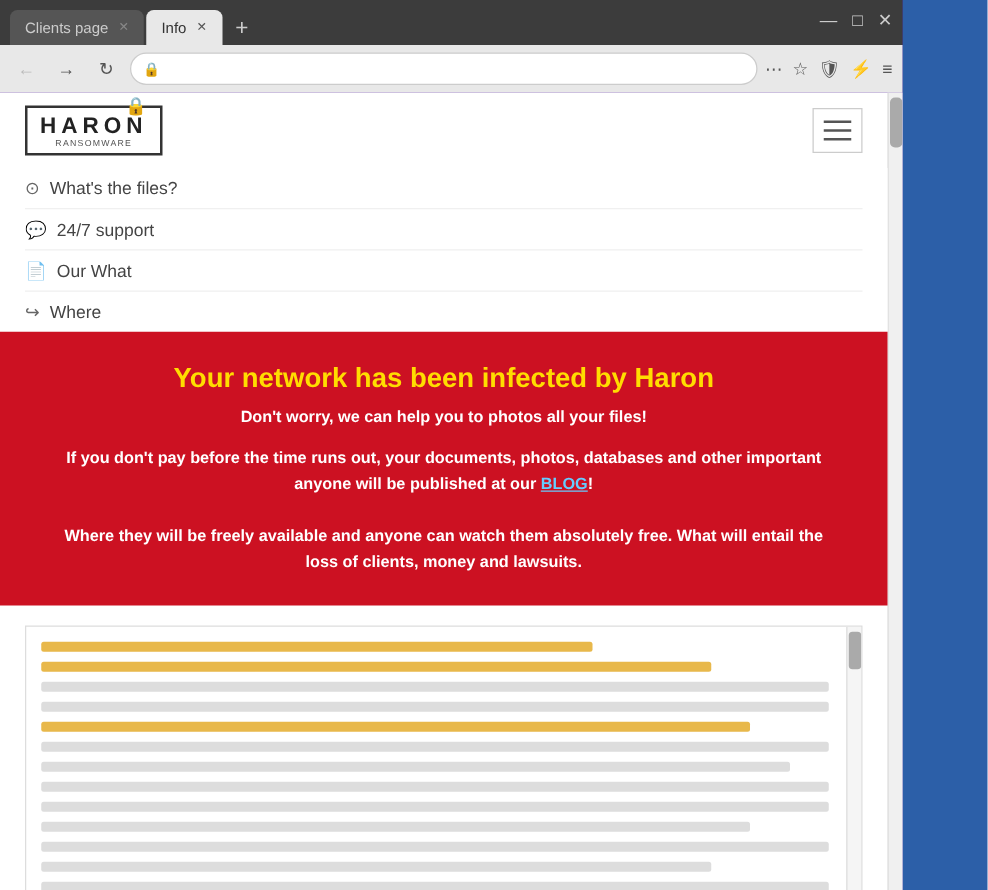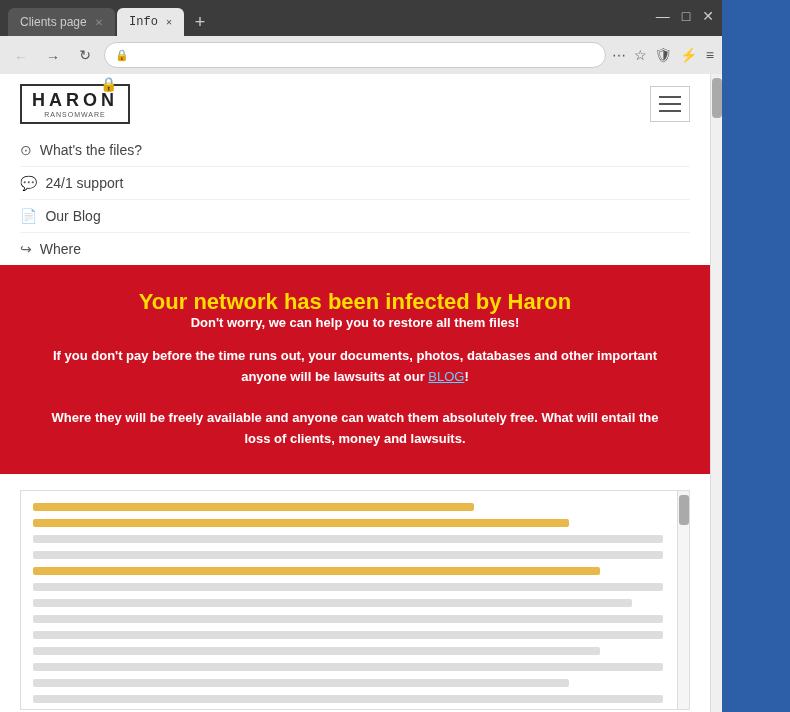--- a/index.html
+++ b/index.html
@@ -45,21 +45,20 @@
       color: #ccc;
       background: #555;
       gap: 8px;
       cursor: pointer;
       max-width: 180px;
     }
 
     .tab.active {
       background: #e8e8e8;
       color: #333;
-      font-family: Liberation Mono, monospace;
     }
 
     .tab-close {
       font-size: 10px;
       color: #888;
       cursor: pointer;
     }
 
     .tab.active .tab-close {
       color: #555;
@@ -290,20 +289,21 @@
       color: #fff;
       text-align: center;
       padding: 24px 40px;
       position: relative;
       z-index: 2;
     }
 
     .banner-title {
       font-size: 22px;
       font-weight: 700;
+      margin-bottom: 10px;
       color: #fff;
     }
 
     .banner-title span {
       color: #ffdd00;
     }
 
     .banner-subtitle {
       font-size: 13px;
       font-weight: 600;
@@ -314,21 +314,21 @@
     .banner-body {
       font-size: 13px;
       font-weight: 700;
       line-height: 1.6;
       color: #fff;
     }
 
     .banner-link {
       color: #66ccff;
       text-decoration: underline;
-      font-weight: 400;
+      font-weight: 700;
     }
 
     
     .content-block {
       position: relative;
       z-index: 2;
       margin: 16px 20px;
       border: 1px solid #ddd;
       background: #fff;
       padding: 12px;
@@ -435,39 +435,39 @@
         </div>
       </div>
 
       <div class="dropdown-menu">
         <div class="menu-item">
           <span class="menu-icon">⊙</span>
           <span>What's the files?</span>
         </div>
         <div class="menu-item">
           <span class="menu-icon">💬</span>
-          <span>24/1 support</span>
+          <span>24/7 support</span>
         </div>
         <div class="menu-item">
           <span class="menu-icon">📄</span>
-          <span>Our Blog</span>
+          <span>Our What</span>
         </div>
         <div class="menu-item">
           <span class="menu-icon">↪</span>
           <span>Where</span>
         </div>
       </div>
 
       <div class="red-banner">
         <div class="banner-title">
           <span>Your network has been infected by </span><span style="color:#ffdd00;">Haron</span>
         </div>
-        <div class="banner-subtitle">Don't worry, we can help you to restore all them files!</div>
+        <div class="banner-subtitle">Don't worry, we can help you to photos all your files!</div>
         <div class="banner-body">
-          <span>If you don't pay before the time runs out, your documents, photos, databases and other important anyone will be</span><span> lawsuits at our </span><a class="banner-link">BLOG</a><span>!</span>
+          <span>If you don't pay before the time runs out, your documents, photos, databases and other important anyone will be</span><span> published at our </span><a class="banner-link">BLOG</a><span>!</span>
           <br><br>
           <span>Where they will be freely available and anyone can watch them absolutely free. What will entail the loss of clients, money and lawsuits.</span>
         </div>
       </div>
 
       <div class="content-block">
         <div class="text-lines">
           <div class="text-line highlight w-70"></div>
           <div class="text-line highlight w-85"></div>
           <div class="text-line w-full"></div>

